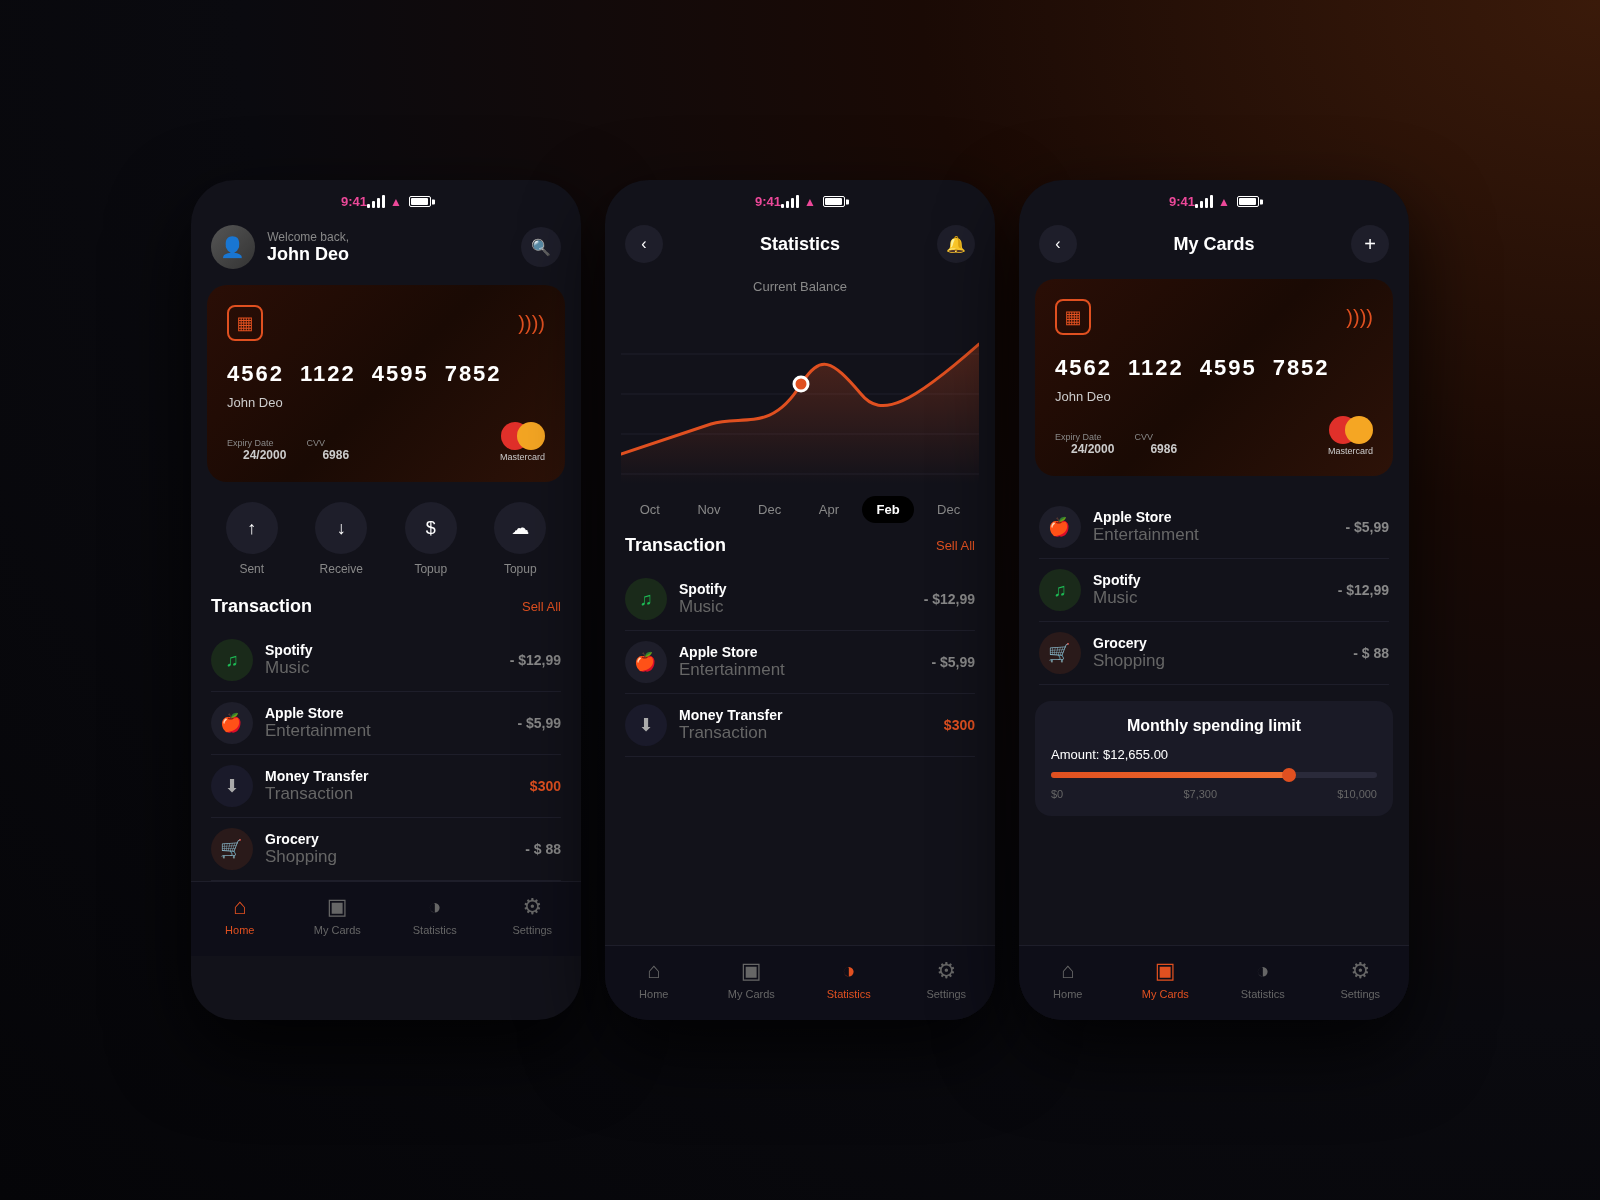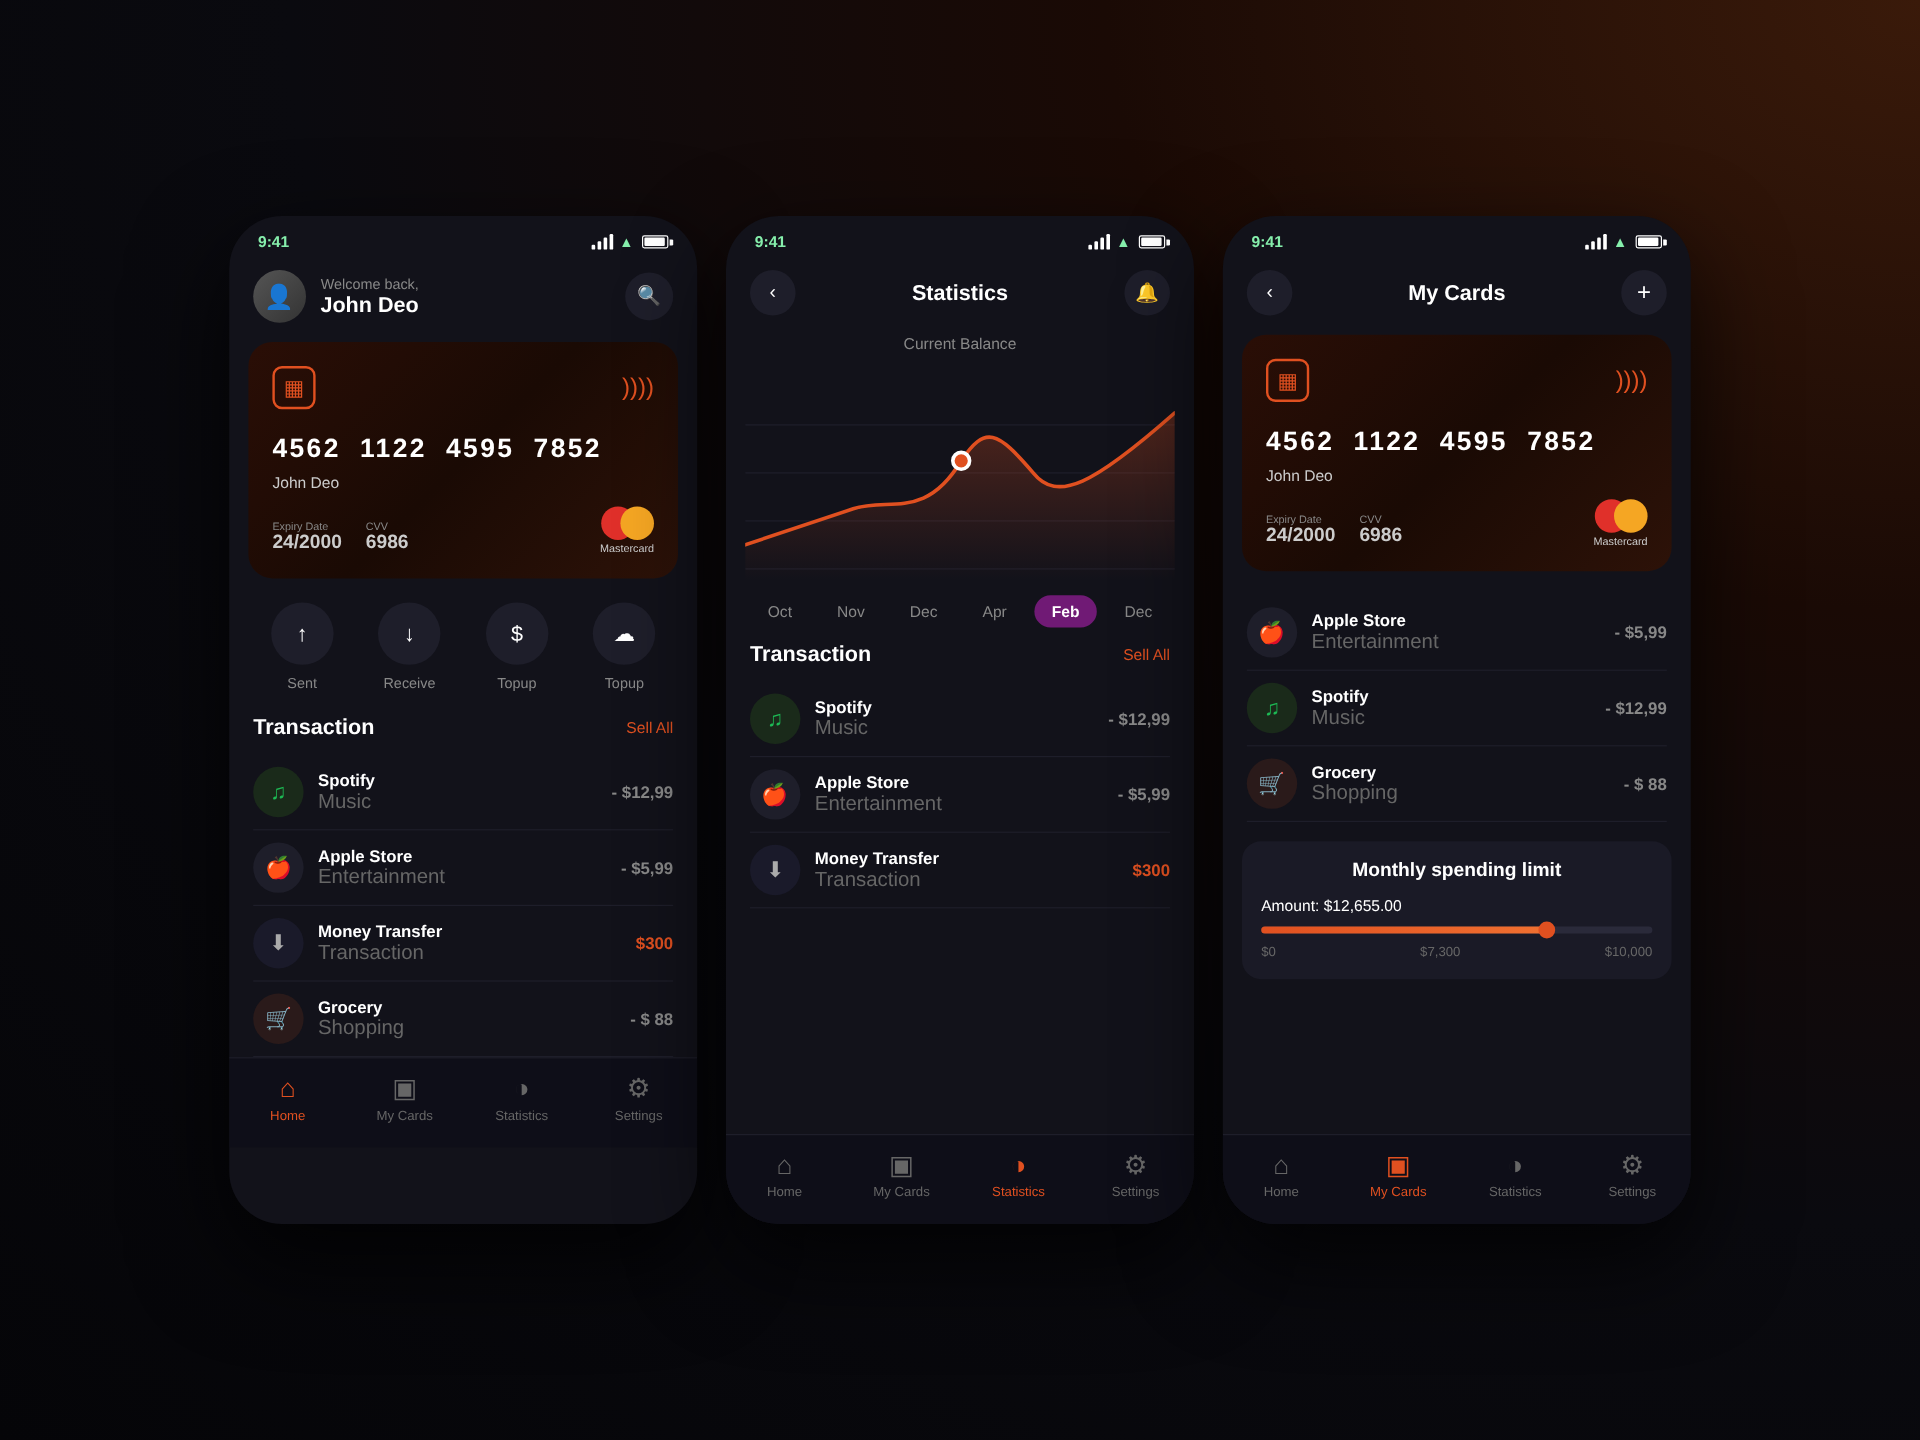--- a/index.html
+++ b/index.html
@@ -23,24 +23,24 @@
       overflow: hidden;
       display: flex;
       flex-direction: column;
       position: relative;
       box-shadow: 0 30px 80px rgba(0,0,0,0.8);
     }
 
     
     .status-bar {
       display: flex;
-      justify-content: space-between;
+      justify-content: center;
       align-items: center;
       padding: 14px 24px 8px;
-      color: #86efac;
+      color: #ec4899;
       font-size: 13px;
       font-weight: 600;
     }
     .status-icons {
       display: flex;
       align-items: center;
       gap: 5px;
     }
     .signal-bars { display: flex; align-items: flex-end; gap: 2px; }
     .signal-bars span {
@@ -132,21 +132,21 @@
       margin-bottom: 8px;
     }
     .card-holder { color: #ccc; font-size: 13px; margin-bottom: 12px; }
     .card-bottom {
       display: flex;
       justify-content: space-between;
       align-items: flex-end;
     }
     .card-details { display: flex; gap: 20px; }
     .card-detail-label { color: #888; font-size: 9px; }
-    .card-detail-value { color: #ccc; font-size: 16px; font-weight: 600; }
+    .card-detail-value { color: #ccc; font-size: 12px; font-weight: 600; margin-left: 16px; }
     .mastercard-logo {
       display: flex;
       align-items: center;
       gap: -8px;
       flex-direction: column;
       align-items: flex-end;
     }
     .mc-circles { display: flex; }
     .mc-red, .mc-orange {
       width: 28px; height: 28px;
@@ -270,21 +270,21 @@
     .month-tab {
       padding: 6px 14px;
       border-radius: 20px;
       color: #888;
       font-size: 13px;
       cursor: pointer;
       border: none;
       background: transparent;
     }
     .month-tab.active {
-      background: #701a75;
+      background: #000000;
       color: #fff;
       font-weight: 600;
     }
 
     
     .mycards-header {
       display: flex;
       justify-content: space-between;
       align-items: center;
       padding: 8px 20px 16px;

